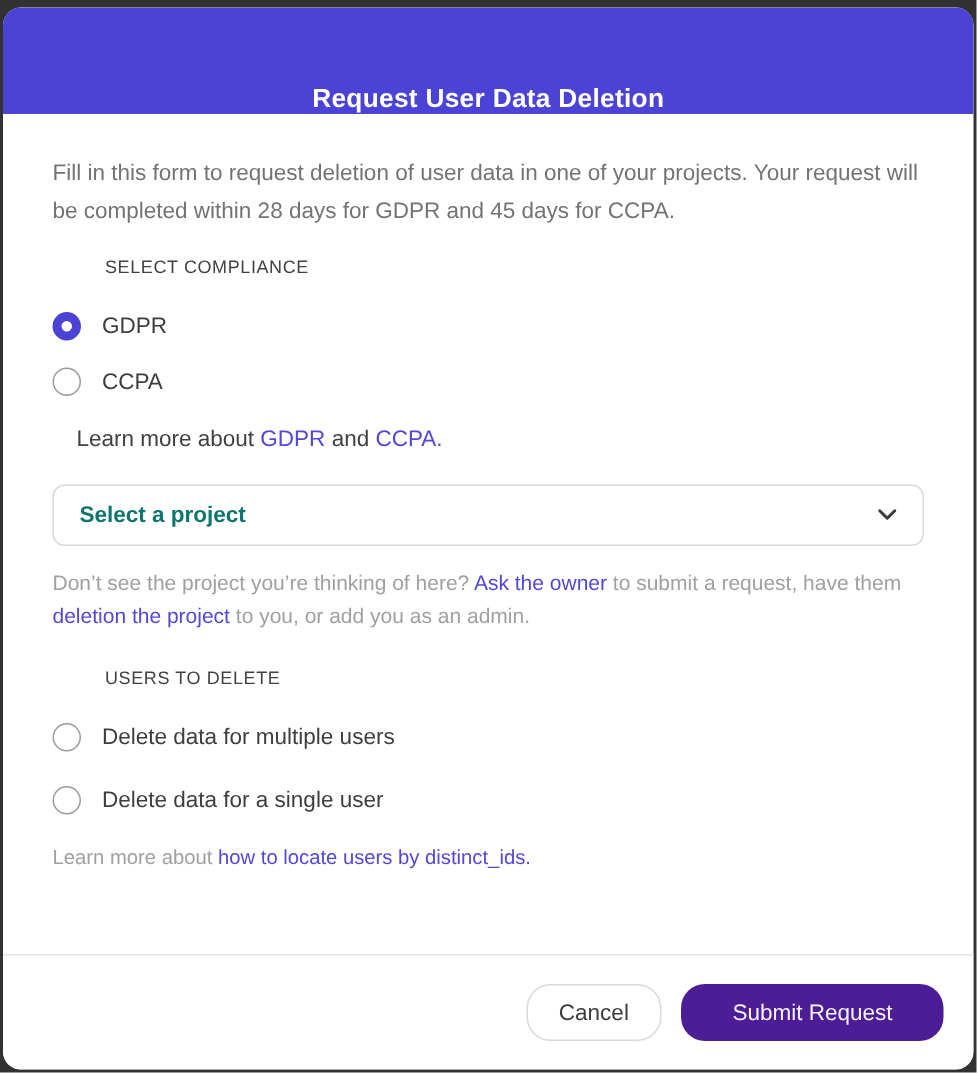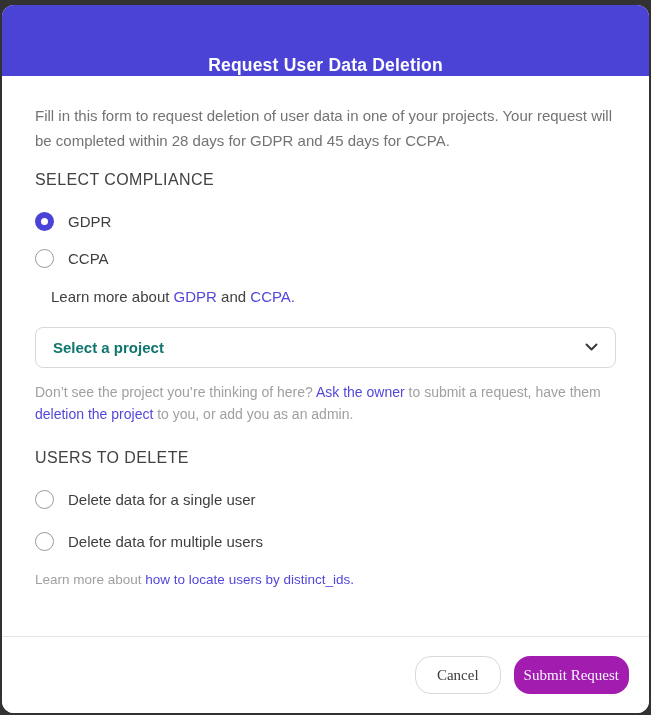--- a/index.html
+++ b/index.html
@@ -22,21 +22,21 @@
   .modal-title {
     color:#ffffff; font-size:17.5px; font-weight:700; letter-spacing:.2px;
   }
   .modal-body {
     flex:1 1 auto; padding:27px 33px 0 33px; overflow:hidden;
   }
   .intro {
     font-size:15px; line-height:25px; color:#737373; margin-bottom:18px;
   }
   .section-label {
-    font-size:16px; color:#424242; letter-spacing:.4px; margin-bottom:23px;
+    font-size:12px; color:#424242; letter-spacing:.4px; margin-bottom:23px;margin-left:35px;
   }
   .radio-row {
     display:flex; align-items:center; margin-bottom:18px; cursor:pointer;
   }
   .radio {
     width:19px; height:19px; border-radius:50%; flex:0 0 19px;
     background:#fff;
   }
   .radio.unselected { border:1.5px solid #9b9b9b; }
   .radio.selected  { border:6px solid #4b42d6; }
@@ -66,27 +66,27 @@
   .learn-more-small {
     font-size:13.5px; color:#a0a0a0; margin-top:-2px;
   }
   .modal-footer {
     flex:0 0 77px; border-top:1px solid #e4e4e4;
     display:flex; align-items:center; justify-content:flex-end;
     padding:0 20px; gap:13px; background:#fff;
   }
   .btn {
     height:38px; border-radius:16px; font-size:15px; font-weight:500;
-    font-family:Liberation Serif, serif; cursor:pointer;
+    font-family:Liberation Sans, sans-serif; cursor:pointer;
   }
   .btn-cancel {
     background:#ffffff; border:1px solid #d9d9d9; color:#3c3c3c; padding:0 21px;
   }
   .btn-submit {
-    background:#a21caf; border:none; color:#f6f4ff; padding:0 10px;
+    background:#4c1d95; border:none; color:#f6f4ff; padding:0 34px;
     cursor:default;
   }
   .chevron-svg { display:block; }
 </style>
 </head>
 <body>
 
 <div class="modal">
 
   <div class="modal-header">
@@ -120,26 +120,26 @@
         </svg>
       </span>
     </div>
 
     <p class="helper"><span>Don’t see the project you’re thinking of here? </span><a>Ask the owner</a><span> to submit a request, have them </span><a>deletion the project</a><span> to you, or add you as an admin.</span></p>
 
     <div class="section-label users-label">USERS TO DELETE</div>
 
     <div class="radio-row users-row">
       <span class="radio unselected"></span>
-      <span class="radio-label">Delete data for a single user</span>
+      <span class="radio-label">Delete data for multiple users</span>
     </div>
 
     <div class="radio-row users-row">
       <span class="radio unselected"></span>
-      <span class="radio-label">Delete data for multiple users</span>
+      <span class="radio-label">Delete data for a single user</span>
     </div>
 
     <p class="learn-more-small"><span>Learn more about </span><a>how to locate users by distinct_ids</a><span class="suffix-dot">.</span></p>
 
   </div>
 
   <div class="modal-footer">
     <button class="btn btn-cancel">Cancel</button>
     <button class="btn btn-submit" disabled="">Submit Request</button>
   </div>

